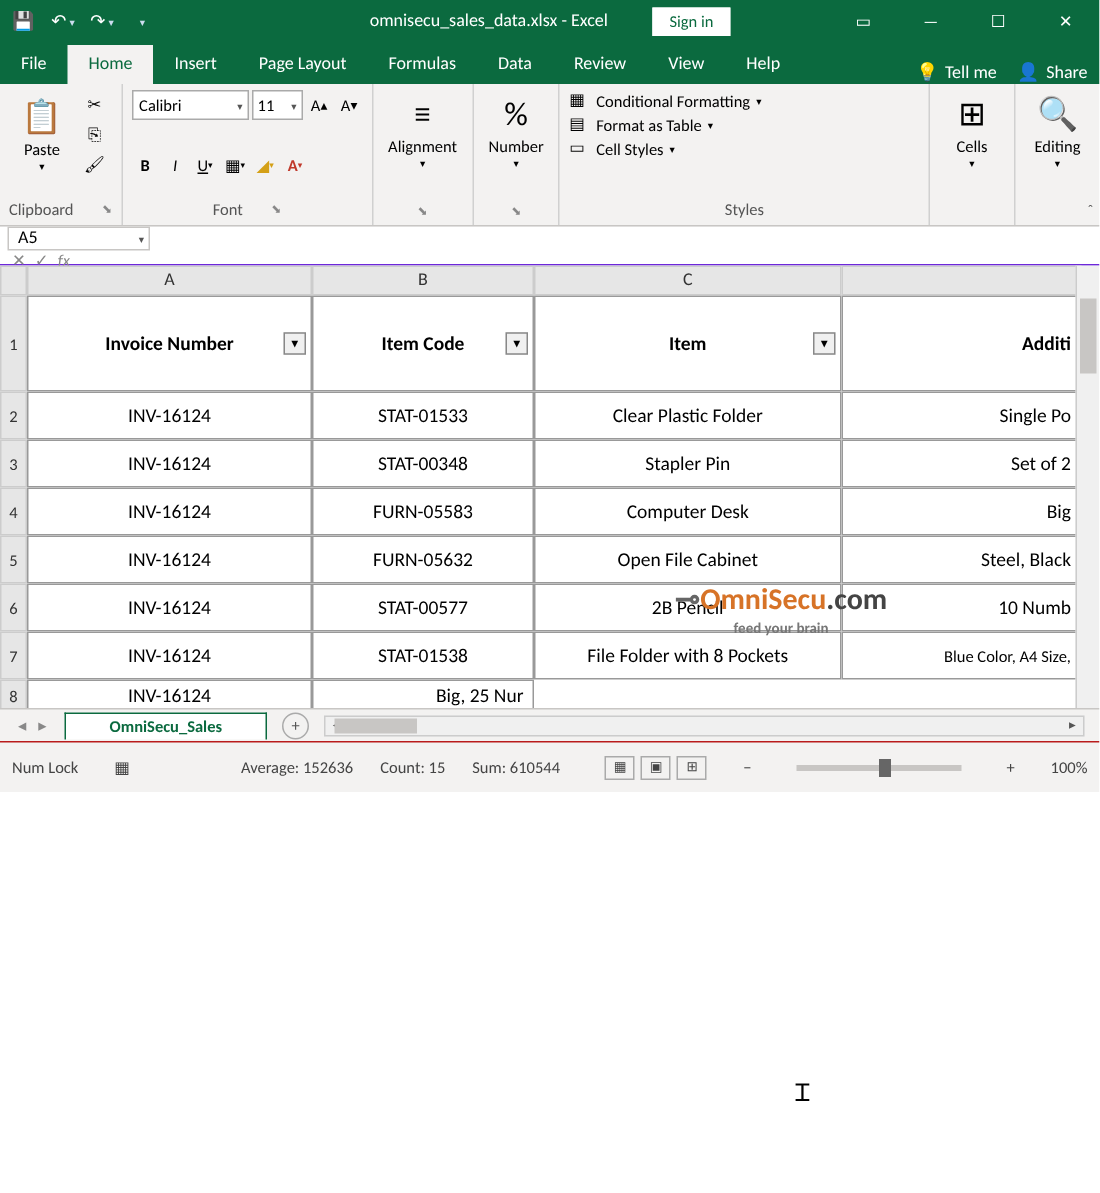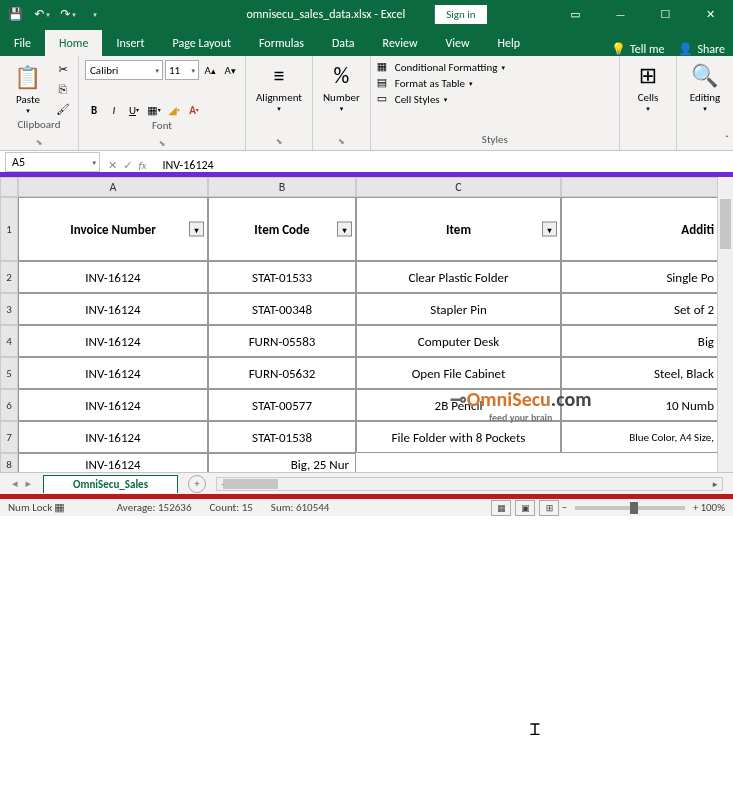--- a/index.html
+++ b/index.html
@@ -21,40 +21,40 @@
 .tab.file { background: #0b6a3f; }
 .tab.active { background: #f3f2f1; color: #0b6a3f; }
 .tab-right { margin-left: auto; display: flex; align-items: center; color: #fff; padding-right: 8px; gap: 14px; }
 .tellme { display: flex; align-items: center; gap: 4px; font-size: 12px; }
 .bulb { color: #dbc96e; font-size: 12px; }
 
 
 .ribbon { background: #f3f2f1; border-bottom: 1px solid #c8c6c4; height: 95px; display: flex; position: relative; }
 .ribbon-group { padding: 4px 6px 2px 6px; display: flex; flex-direction: column; justify-content: space-between; border-right: 1px solid #d0d0d0; }
 .group-content { display: flex; gap: 4px; }
-.group-label { font-size: 11px; color: #555; padding-bottom: 2px; display: flex; align-items: center; justify-content: center; gap: 6px; flex-direction: column; }
+.group-label { font-size: 11px; color: #555; padding-bottom: 2px; display: flex; align-items: center; justify-content: center; gap: 19px; }
 .group-label .popout { font-size: 8px; color: #888; }
 .collapse-btn { position: absolute; right: 4px; bottom: 4px; font-size: 10px; color: #444; }
 
 .big-btn { display: flex; flex-direction: column; align-items: center; justify-content: center; padding: 2px 4px; font-size: 11px; min-width: 44px; }
 .big-btn .icon { font-size: 22px; margin-bottom: 2px; }
 .mini-btn { width: 18px; height: 18px; display: flex; align-items: center; justify-content: center; font-size: 11px; border: 1px solid transparent; }
 .vstack { display: flex; flex-direction: column; gap: 2px; }
 .hstack { display: flex; gap: 2px; align-items: center; }
 
 .font-name { border: 1px solid #aaa; background: #fff; width: 78px; height: 20px; font-size: 11px; padding-left: 4px; display: flex; align-items: center; justify-content: space-between; }
 .font-size { border: 1px solid #aaa; background: #fff; width: 34px; height: 20px; font-size: 11px; padding-left: 3px; display: flex; align-items: center; justify-content: space-between; }
 .drop-caret { font-size: 7px; color: #555; padding-right: 3px; }
 
 .styles-list { display: flex; flex-direction: column; gap: 2px; font-size: 11px; }
 .styles-item { display: flex; align-items: center; gap: 4px; }
 .style-icon { width: 14px; height: 14px; }
 
 
-.formula-bar { height: 26px; border-bottom: 5px solid #6d28d9; display: flex; align-items: flex-end; background: #fff; }
+.formula-bar { height: 26px; border-bottom: 1px solid #6d28d9; display: flex; align-items: flex-start; background: #fff; flex-direction: column; }
 .namebox { width: 95px; border: 1px solid #c8c6c4; height: 20px; margin-left: 5px; display: flex; align-items: center; padding-left: 6px; font-size: 12px; background: #fff; justify-content: space-between; }
 .fx-btns { display: flex; gap: 6px; margin: 0 8px; color: #888; }
 .fx-btn { font-size: 11px; }
 .formula-input { flex: 1; font-size: 12px; padding-left: 8px; }
 
 
 .grid-wrap { position: relative; overflow: hidden; height: 295px; }
 .grid { display: grid; grid-template-columns: 18px 190px 148px 205px 160px; border-collapse: collapse; }
 .col-head { background: #e6e6e6; border: 1px solid #ccc; text-align: center; font-size: 12px; height: 20px; display: flex; align-items: center; justify-content: center; color: #333; }
 .row-head { background: #e6e6e6; border: 1px solid #ccc; text-align: center; font-size: 11px; display: flex; align-items: center; justify-content: center; color: #333; }
@@ -68,21 +68,21 @@
 
 .sheet-bar { height: 22px; border-top: 1px solid #c8c6c4; display: flex; align-items: center; background: #f3f2f1; font-size: 11px; }
 .sheet-nav { display: flex; gap: 8px; padding: 0 12px; color: #888; }
 .sheet-tab { background: #fff; border: 1px solid #0b6a3f; border-bottom: none; padding: 2px 29px; color: #0b6a3f; font-weight: 600; }
 .sheet-add { margin-left: 10px; width: 18px; height: 18px; border: 1px solid #aaa; border-radius: 50%; display: flex; align-items: center; justify-content: center; color: #555; }
 .hscroll { flex: 1; margin: 0 10px; height: 14px; background: #f0f0f0; border: 1px solid #ccc; position: relative; }
 .hscroll-thumb { position: absolute; left: 6px; top: 1px; bottom: 1px; width: 55px; background: #c8c6c4; }
 .hscroll-arrow { position: absolute; top: 0; bottom: 0; width: 14px; display: flex; align-items: center; justify-content: center; font-size: 9px; color: #555; }
 
 
-.status-bar { height: 22px; border-top: 5px solid #b91c1c; background: #f3f2f1; display: flex; align-items: center; font-size: 11px; padding: 0 8px; gap: 2px; color: #444; }
+.status-bar { height: 34px; border-top: 1px solid #b91c1c; background: #f3f2f1; display: flex; align-items: center; font-size: 11px; padding: 0 8px; gap: 24px; color: #444; }
 .status-stats { display: flex; gap: 18px; margin-left: 50px; }
 .view-btns { display: flex; gap: 4px; margin-left: auto; }
 .view-btn { width: 20px; height: 16px; border: 1px solid #aaa; display: flex; align-items: center; justify-content: center; font-size: 9px; }
 .zoom-slider { width: 110px; height: 4px; background: #c8c6c4; position: relative; margin: 0 6px; }
 .zoom-thumb { position: absolute; left: 50%; top: -4px; width: 8px; height: 12px; background: #666; }
 
 .watermark { position: absolute; color: #d77327; font-size: 20px; font-weight: bold; pointer-events: none; }
 .cursor { position: absolute; left: 530px; top: 720px; font-size: 16px; color: #000; }
 </style>
 </head>

